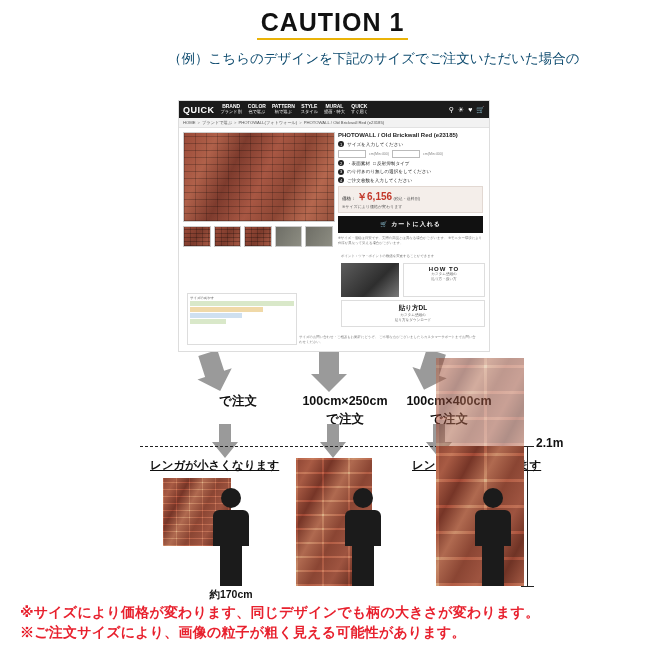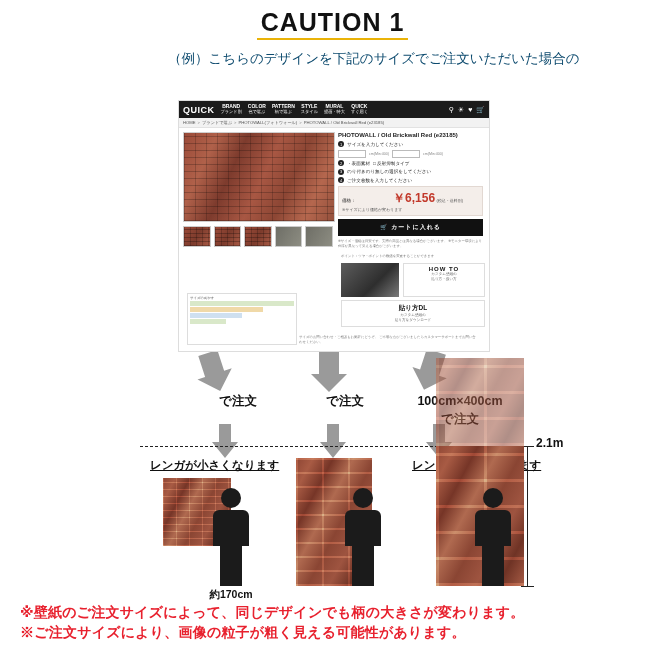--- a/index.html
+++ b/index.html
@@ -73,21 +73,21 @@
   .b-right{width:145px;font-size:4.6px;color:#222;}
   .prod-title{font-size:6px;font-weight:bold;margin-bottom:3px;}
   .row{display:flex;align-items:center;gap:3px;margin-bottom:2.5px;}
   .num{
     width:6px;height:6px;border-radius:50%;background:#222;color:#fff;
     font-size:4px;display:flex;align-items:center;justify-content:center;flex:none;
   }
   .fld{border:1px solid #bbb;height:6px;width:26px;background:#fff;}
   .hint{font-size:3.6px;color:#888;}
   .price-box{background:#f4eeea;border:1px solid #e2d8d2;padding:3px;margin:3px 0;}
-  .price-main{color:#c2392b;font-weight:bold;font-size:12px;margin-left:36px;}
+  .price-main{color:#c2392b;font-weight:bold;font-size:10px;}
   .price-sub{font-size:4px;color:#555;}
   .cart-btn{
     background:#111;color:#fff;text-align:center;font-size:6px;font-weight:bold;
     padding:4px 0;margin-top:3px;letter-spacing:1px;
   }
   .note-s{font-size:3.4px;color:#777;margin-top:3px;line-height:1.45;}
   .howto-wrap{display:flex;gap:4px;margin-top:4px;}
   .howto-img{
     width:58px;height:34px;
     background:linear-gradient(135deg,#5d5d5d,#2e2e2e 60%,#7a7a7a);
@@ -314,23 +314,24 @@
     </div>
 
     <div class="b-foot">サイズのお問い合わせ・ご相談もお気軽にどうぞ。
 ご不明な点がございましたらカスタマーサポートまでお問い合わせください。</div>
   </div>
 
   <div class="lbl" style="left:178px;top:392px;width:120px;">
     <div>で注文</div>
   </div>
   <div class="lbl" style="left:285px;top:392px;width:120px;">
+    <div>100cm×250cm</div>
     <div>で注文</div>
   </div>
-  <div class="lbl" style="left:400px;top:392px;width:120px;">
+  <div class="lbl" style="left:389px;top:392px;width:120px;">
     <div>100cm×400cm</div>
     <div>で注文</div>
   </div>
 
   <div class="arrow" style="left:196px;top:352px;">
     <svg width="46" height="40" viewBox="0 0 46 40">
       <path d="M8 0 L8 22 L0 22 L18 40 L36 22 L28 22 L28 0 Z" fill="#9a9a9a" transform="rotate(-18 18 20)"></path>
     </svg>
   </div>
   <div class="arrow" style="left:310px;top:352px;">
@@ -390,16 +391,16 @@
   </div>
   <div class="person" style="left:470px;top:486px;">
     <svg width="46" height="100" viewBox="0 0 46 100">
       <circle cx="23" cy="12" r="10" fill="#1b1b1b"></circle>
       <path d="M11 24 h24 a6 6 0 0 1 6 6 v30 h-7 v40 h-22 v-40 h-7 v-30 a6 6 0 0 1 6 -6 z" fill="#1b1b1b"></path>
     </svg>
   </div>
 
   <div class="p-lbl" style="left:198px;top:588px;width:66px;">約170cm</div>
 
-  <div class="warn w1">※壁紙のご注文サイズによって、同じデザインでも柄の大きさが変わります。</div>
+  <div class="warn w1">※サイズにより価格が変わります、同じデザインでも柄の大きさが変わります。</div>
   <div class="warn w2">※ご注文サイズにより、画像の粒子が粗く見える可能性があります。</div>
 
 </div>
 
 </body></html>

